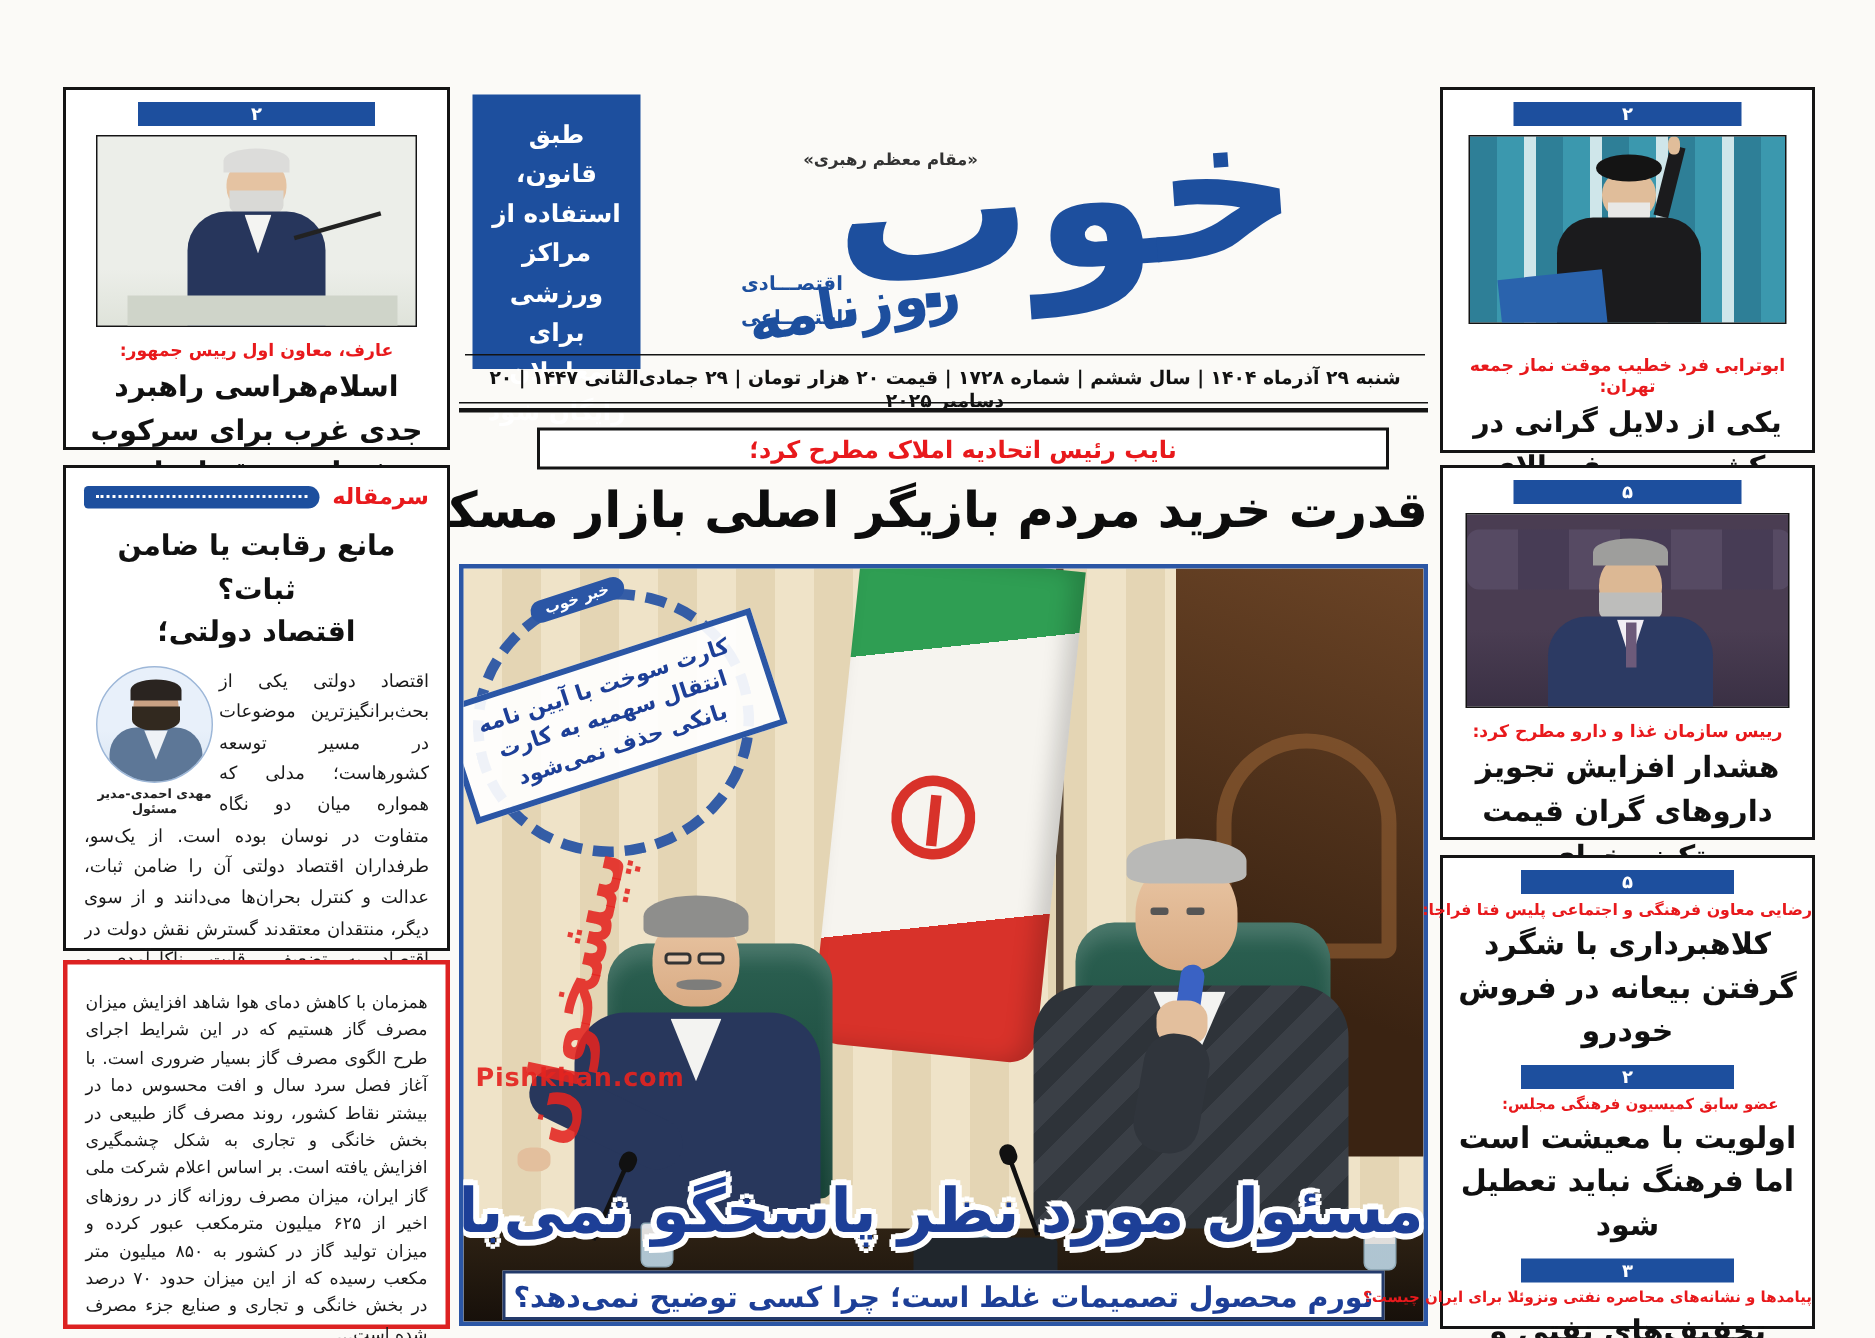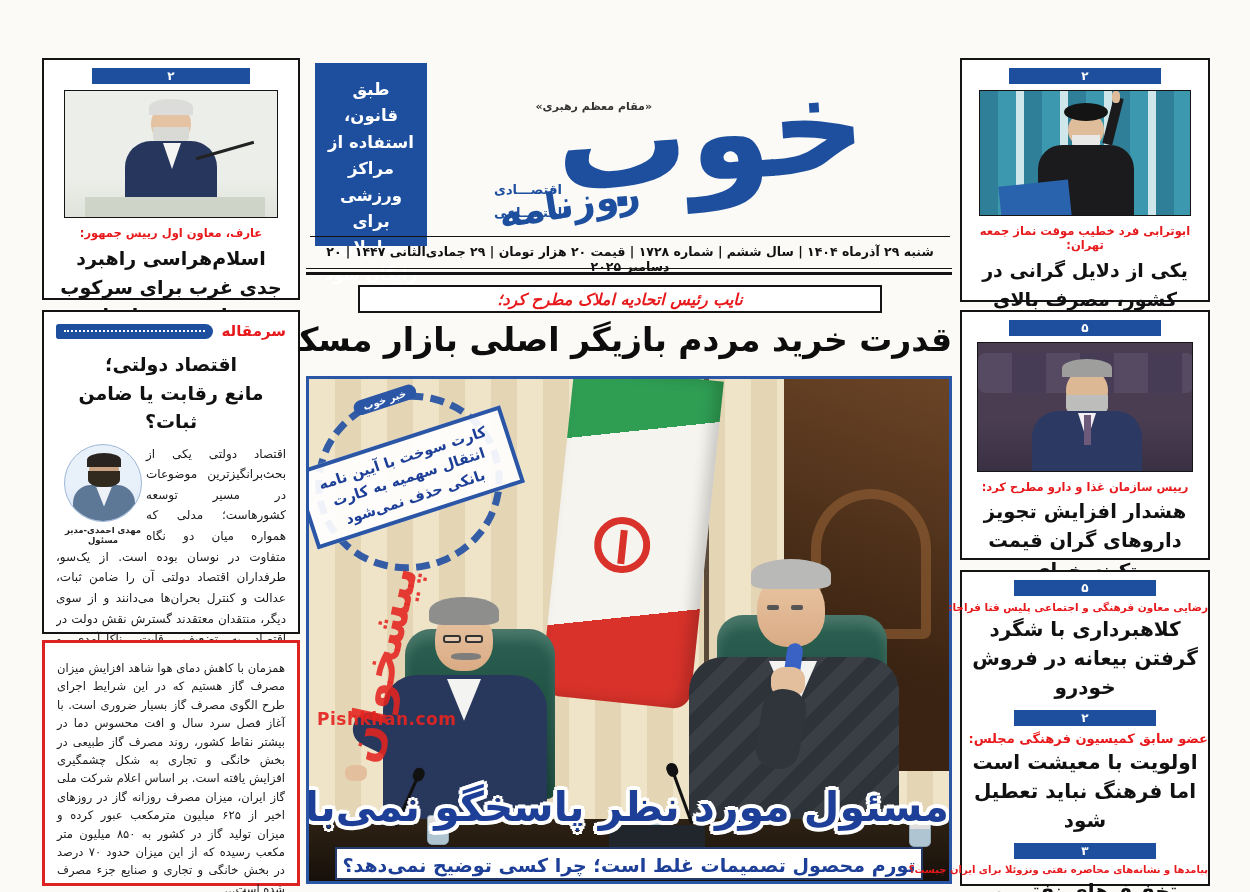--- a/index.html
+++ b/index.html
@@ -119,37 +119,37 @@
     <div class="pagebar">۲</div>
     <div class="tp" style="width:212px; height:126px; background:repeating-linear-gradient(90deg,#2e7f97 0 18px,#3b98ae 18px 36px,#cfe6ea 36px 44px);">
       <div class="abs" style="left:88px; top:22px; width:36px; height:34px; border-radius:48%; background:#e0bd9a;"></div>
       <div class="abs" style="left:84px; top:12px; width:44px; height:18px; border-radius:50%; background:#141414;"></div>
       <div class="abs" style="left:92px; top:44px; width:28px; height:16px; border-radius:0 0 45% 45%; background:#e8e8e6;"></div>
       <div class="abs" style="left:58px; top:54px; width:96px; height:74px; border-radius:24px 24px 0 0; background:#1b1b1d;"></div>
       <div class="abs" style="left:128px; top:6px; width:10px; height:48px; background:#1b1b1d; transform:rotate(14deg);"></div>
       <div class="abs" style="left:132px; top:0px; width:8px; height:12px; border-radius:40%; background:#e0bd9a;"></div>
       <div class="abs" style="left:20px; top:92px; width:70px; height:36px; background:#2a63ad; transform:rotate(-6deg);"></div>
     </div>
-    <div class="kicker" style="font-size:11.5px; margin-top:8px;">ابوترابی فرد خطیب موقت نماز جمعه تهران:</div>
+    <div class="kicker" style="font-size:11.5px; margin-top:20px;">ابوترابی فرد خطیب موقت نماز جمعه تهران:</div>
     <div class="headline" style="font-size:19px; line-height:1.5; margin-top:4px; padding:0 6px;">یکی از دلایل گرانی در کشور، مصرف بالای سوخت است</div>
   </div>
 
-  <div class="lead-kicker-box" style="left:358px; top:285px; width:524px; height:28px;font-style:italic;">
+  <div class="lead-kicker-box" style="left:358px; top:285px; width:568px; height:28px;">
     <span class="kicker" style="font-size:16px; line-height:26px;">نایب رئیس اتحادیه املاک مطرح کرد؛</span>
   </div>
   <div class="lead-headline" style="left:306px; top:320px; width:646px;">قدرت خرید مردم بازیگر اصلی بازار مسکن شد</div>
 
   <div class="nbox" style="left:42px; top:310px; width:258px; height:324px; padding:10px 12px;">
     <div style="display:flex; align-items:center; gap:8px;">
       <span style="color:#e8191c; font-weight:900; font-size:15px;">سرمقاله</span>
       <span class="ribbon" style="flex:1;"></span>
     </div>
     <div class="headline" style="font-size:19px; margin-top:10px; line-height:1.5;">
+      <div>مانع رقابت یا ضامن ثبات؟</div>
       <div>اقتصاد دولتی؛</div>
-      <div>مانع رقابت یا ضامن ثبات؟</div>
     </div>
     <div style="margin-top:8px; overflow:hidden;">
       <div style="float:left; width:86px; text-align:center; margin-left:4px;">
         <div class="author-pic" style="margin:0 auto;">
           <div class="torso"></div>
             <div class="head"></div>
             <div class="hair"></div>
             <div class="beard"></div>
             <div class="shirt"></div>
         </div>
@@ -240,21 +240,21 @@
   <div class="nbox" style="left:960px; top:570px; width:250px; height:316px; padding-bottom:6px;">
 
     <div>
       <div class="pagebar" style="width:58%;">۵</div>
       <div class="kicker" style="font-size:10.5px; margin-top:5px; white-space:nowrap;">رضایی معاون فرهنگی و اجتماعی پلیس فتا فراجا:</div>
       <div class="headline" style="font-size:20px; line-height:1.45; margin-top:2px; padding:0 10px;">کلاهبرداری با شگرد گرفتن بیعانه در فروش خودرو</div>
     </div>
 
     <div>
       <div class="pagebar" style="width:58%;">۲</div>
-      <div class="kicker" style="font-size:13px; margin-top:5px; white-space:nowrap;padding-left:17px;">عضو سابق کمیسیون فرهنگی مجلس:</div>
+      <div class="kicker" style="font-size:10px; margin-top:5px; white-space:nowrap;padding-left:17px;">عضو سابق کمیسیون فرهنگی مجلس:</div>
       <div class="headline" style="font-size:20px; line-height:1.45; margin-top:2px; padding:0 10px;">اولویت با معیشت است اما فرهنگ نباید تعطیل شود</div>
     </div>
 
     <div>
       <div class="pagebar" style="width:58%;">۳</div>
       <div class="kicker" style="font-size:10px; margin-top:5px; white-space:nowrap;">پیامدها و نشانه‌های محاصره نفتی ونزوئلا برای ایران چیست؟</div>
       <div class="headline" style="font-size:20px; line-height:1.45; margin-top:2px; padding:0 14px;">تخفیف‌های نفتی و توقیف نفتکش‌ها وارد مرحله جدیدی شده‌اند</div>
     </div>
 
   </div>

